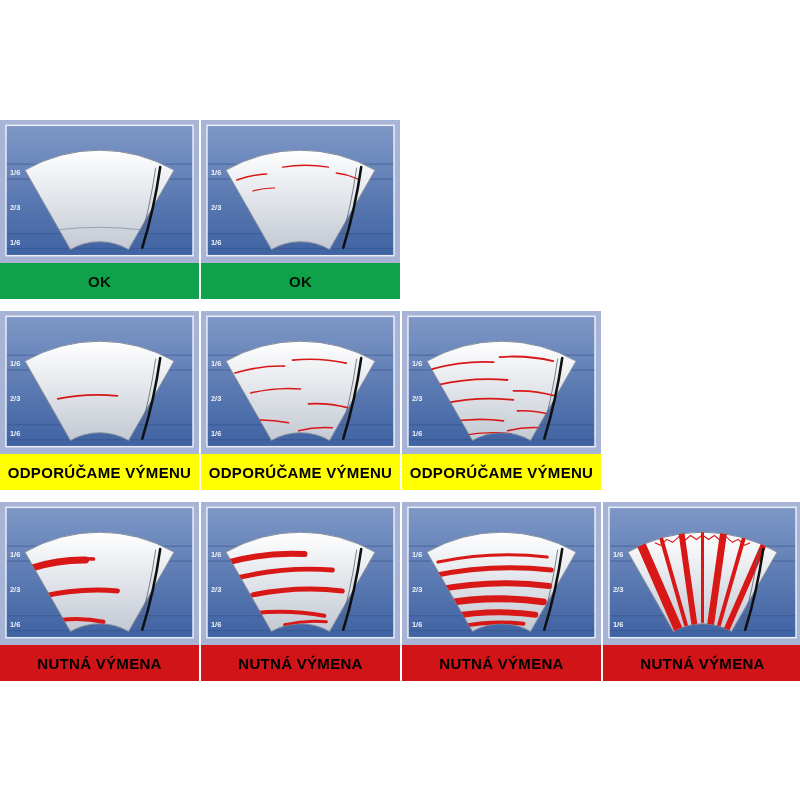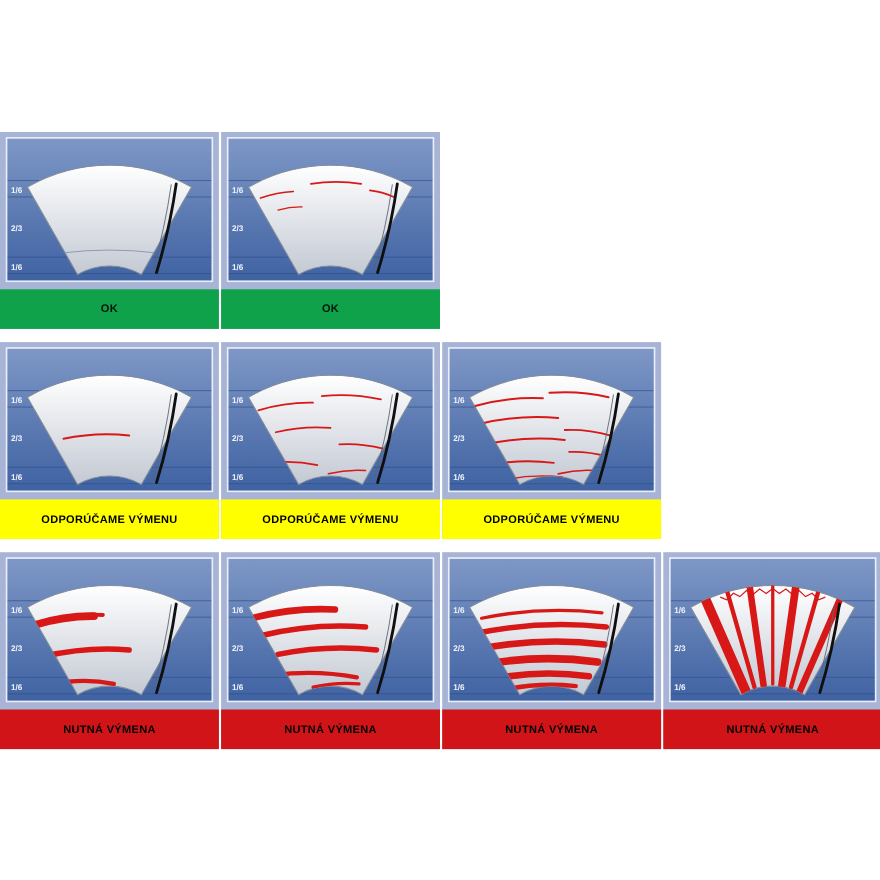--- a/index.html
+++ b/index.html
@@ -22,21 +22,21 @@
     flex-direction:column;
     text-align:center;
   }
   .cell svg{display:block;}
   .bar{
     height:36px;
     display:flex;
     align-items:center;
     justify-content:center;
     font-weight:bold;
-    font-size:10px;
+    font-size:15px;
     letter-spacing:0.3px;
     white-space:nowrap;
   }
 </style>
 </head>
 <body>
 
 <div class="page">
   <div id="grid">
       <div class="row" style="top: 120px;">

